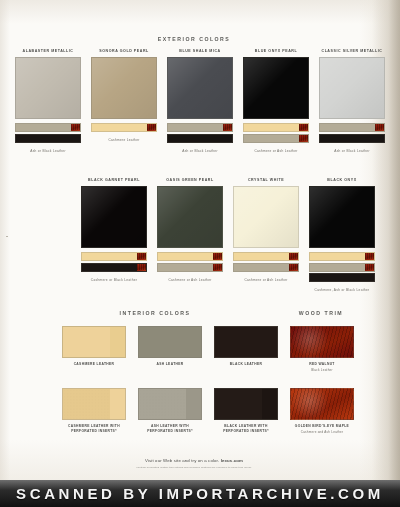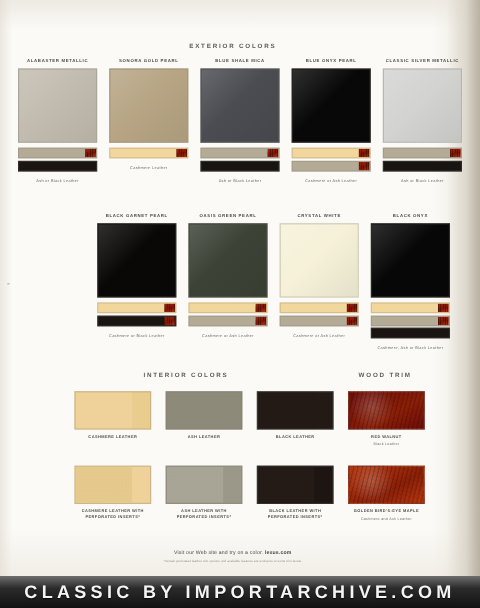--- a/index.html
+++ b/index.html
@@ -304,15 +304,15 @@
 
   <div id="footer">
     <div id="footer-line">
       <span>Visit our Web site and try on a color.</span>
       <b>lexus.com</b>
     </div>
     <div id="footer-fine">*Certain perforated leather trim options and available features are exclusive to some trim levels.</div>
   </div>
 
   <div id="banner">
-    <div id="banner-text">CLASSIC BY IMPORTARCHIVE.COM</div>
+    <div id="banner-text">SCANNED BY IMPORTARCHIVE.COM</div>
   </div>
 </div>
 
 </body></html>

